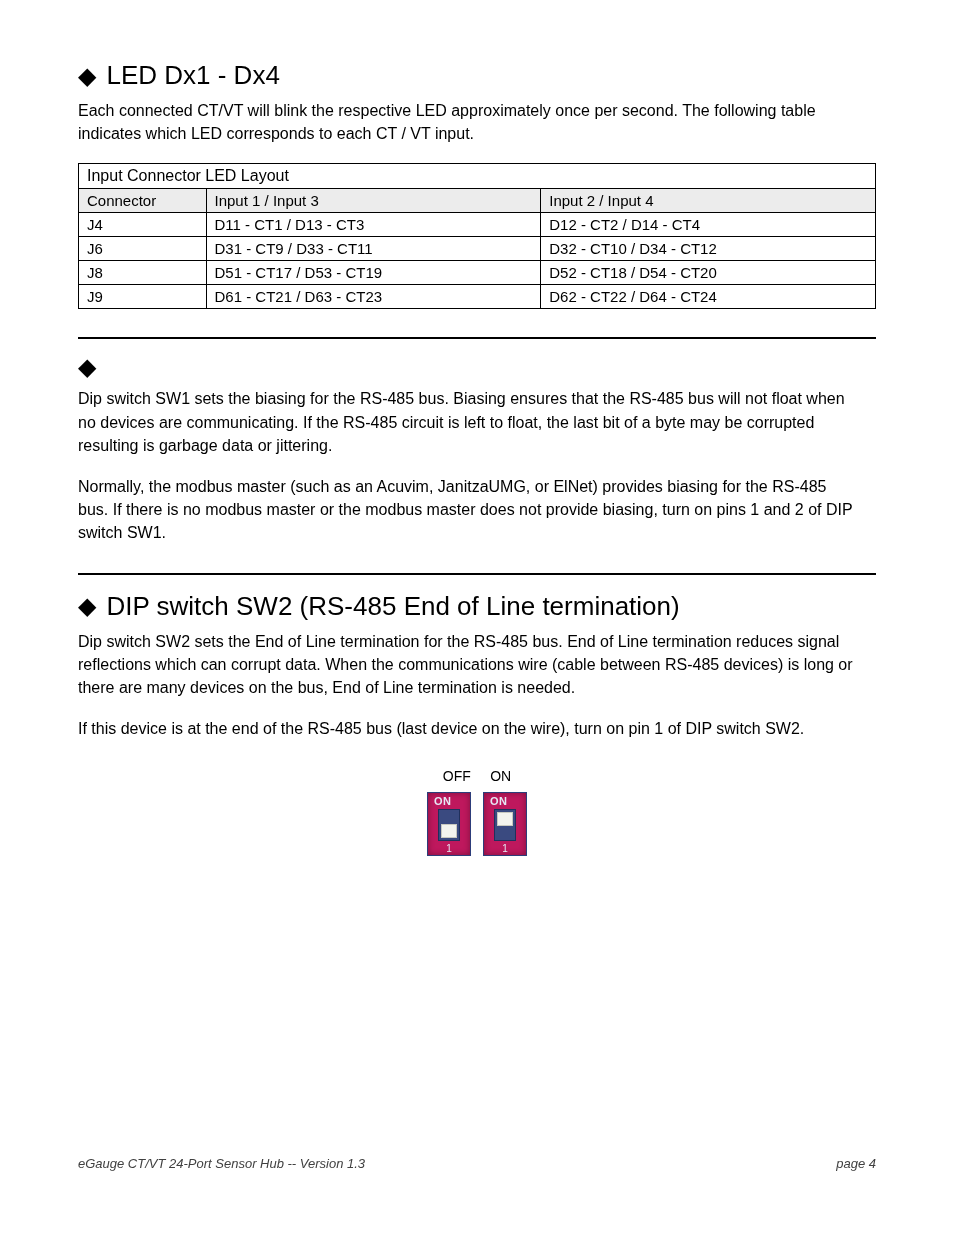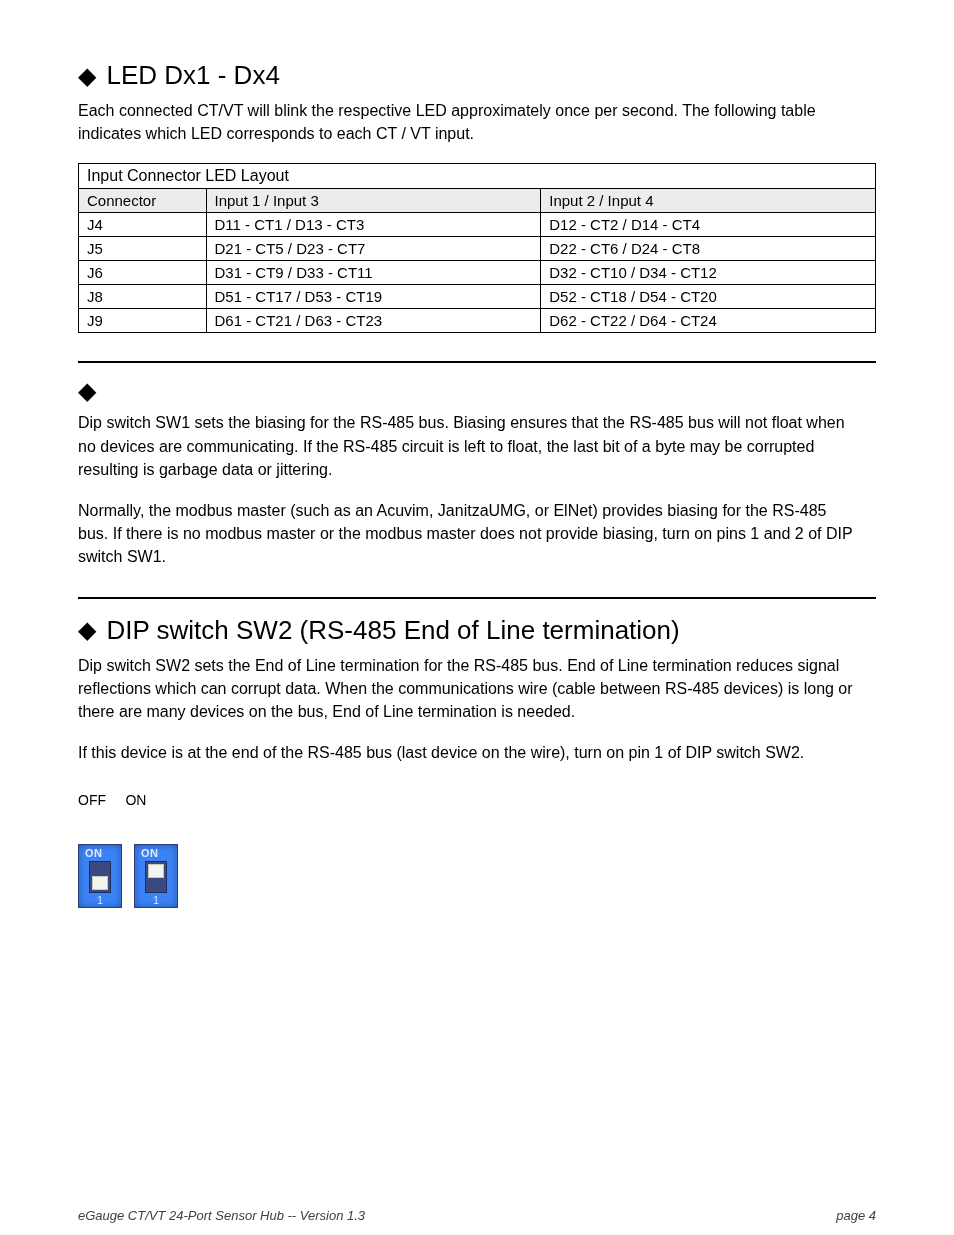--- a/index.html
+++ b/index.html
@@ -13,24 +13,24 @@
   .hr { border: none; border-top: 2px solid #000; margin: 4px 0 16px 0; }
 
   table.led { border-collapse: collapse; width: 100%; table-layout: fixed; }
   table.led td, table.led th { border: 1px solid #000; padding: 3px 8px; font-size: 15px; text-align: left; font-weight: normal; }
   table.led .title-row td { border: 1px solid #000; font-size: 16px; }
   table.led .header-row td { background: #ececec; }
   table.led col.c0 { width: 16%; }
   table.led col.c1 { width: 42%; }
   table.led col.c2 { width: 42%; }
 
-  .sw-block { display: flex; flex-direction: column; margin-top: 28px; gap: 28px; }
+  .sw-block { display: flex; flex-direction: column; align-items: center; margin-top: 28px; }
   .sw-label { font-size: 14px; margin-bottom: 8px; }
   .sw-pair { display: flex; gap: 12px; }
-  .dip { width: 44px; height: 64px; background: #3b82f6; border: 1px solid #2d3d7a; position: relative; box-shadow: inset 0 0 6px rgba(0,0,0,.35); }
+  .dip { width: 44px; height: 64px; background: #be185d; border: 1px solid #2d3d7a; position: relative; box-shadow: inset 0 0 6px rgba(0,0,0,.35); }
   .dip .on  { position: absolute; top: 2px; left: 6px; font-size: 11px; color: #e6e9f5; font-weight: bold; letter-spacing: .5px; }
   .dip .num { position: absolute; bottom: 1px; left: 0; right: 0; text-align: center; font-size: 10px; color: #e6e9f5; }
   .dip .slot { position: absolute; left: 10px; right: 10px; top: 16px; bottom: 14px; background: #3a4a80; border: 1px solid #20305c; }
   .dip .slider { position: absolute; left: 2px; right: 2px; height: 14px; background: #f4f4ef; border: 1px solid #c9c9c0; }
   .dip.off .slider { bottom: 2px; }
   .dip.on-state .slider { top: 2px; }
 
   .footer { margin-top: 300px; display: flex; justify-content: space-between; font-size: 13px; font-style: italic; color: #404040; }
 </style>
 </head>
@@ -57,25 +57,20 @@
           </tr>
         <tr class="header-row">
           <td>Connector</td>
           <td>Input 1  /  Input 3</td>
           <td>Input 2  /  Input 4</td>
         </tr>
         <tr>
             <td>J4</td>
             <td>D11 - CT1 / D13 - CT3</td>
             <td>D12 - CT2 / D14 - CT4</td>
-          </tr>
-        <tr>
-            <td>J5</td>
-            <td>D21 - CT5 / D23 - CT7</td>
-            <td>D22 - CT6 / D24 - CT8</td>
           </tr>
         <tr>
             <td>J6</td>
             <td>D31 - CT9 / D33 - CT11</td>
             <td>D32 - CT10 / D34 - CT12</td>
           </tr>
         <tr>
             <td>J8</td>
             <td>D51 - CT17 / D53 - CT19</td>
             <td>D52 - CT18 / D54 - CT20</td>

